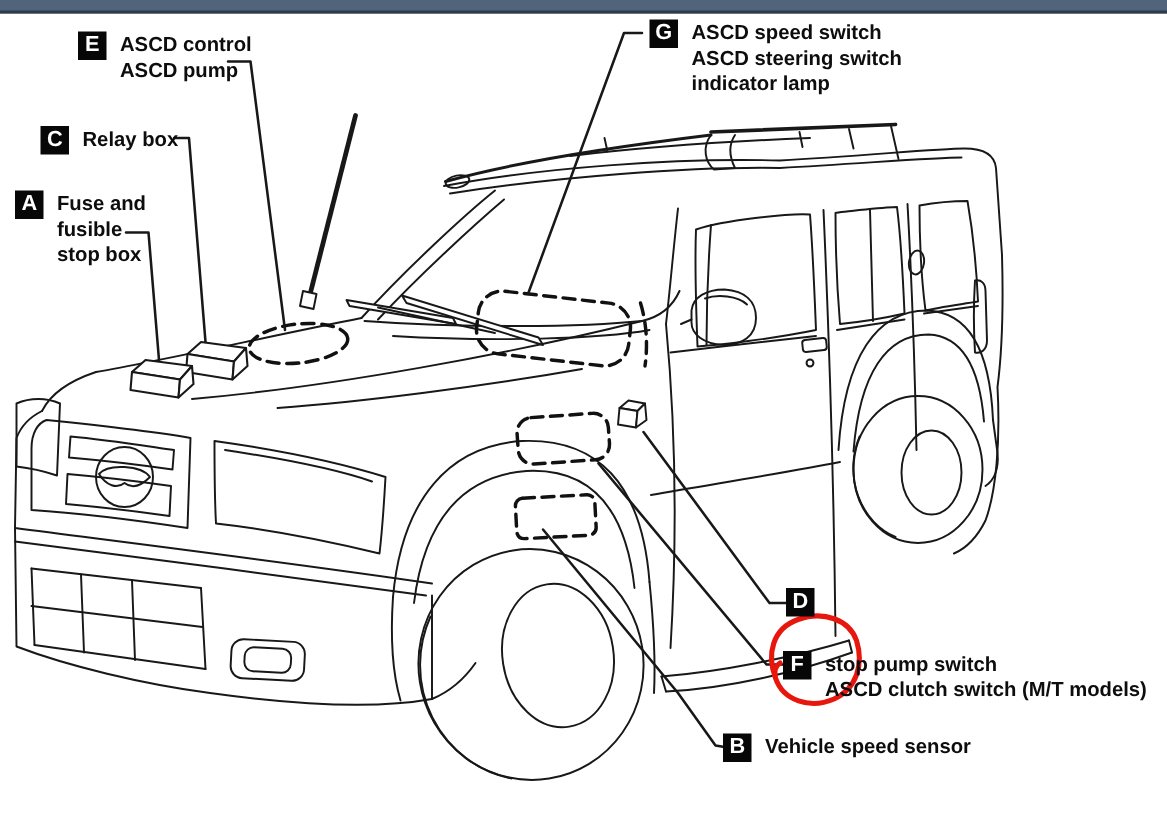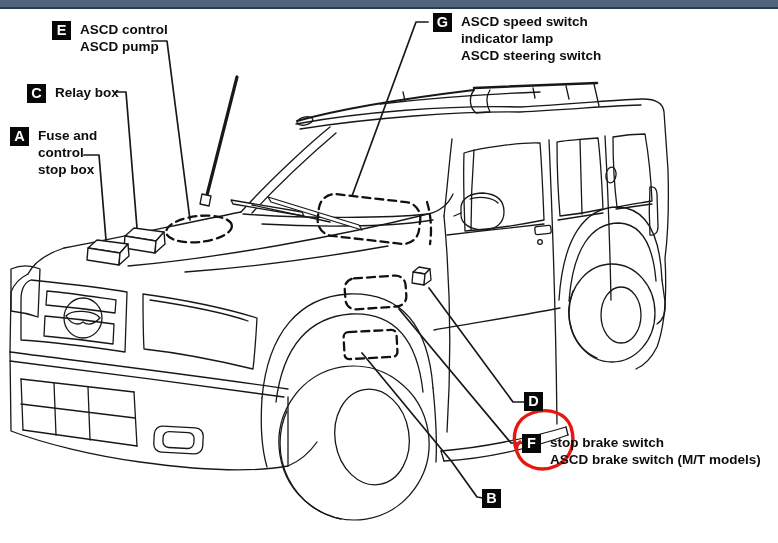--- a/index.html
+++ b/index.html
@@ -183,43 +183,46 @@
     <span class="tag">C</span>
     <span class="lines">
       <span>Relay box</span>
     </span>
   </div>
 
   <div class="callout" style="left:10px;top:127px">
     <span class="tag">A</span>
     <span class="lines">
       <span>Fuse and</span>
-      <span>control</span>
+      <span>fusible</span>
       <span>stop box</span>
     </span>
   </div>
 
   <div class="callout" style="left:433px;top:13px">
     <span class="tag">G</span>
     <span class="lines">
       <span>ASCD speed switch</span>
+      <span>ASCD steering switch</span>
       <span>indicator lamp</span>
-      <span>ASCD steering switch</span>
     </span>
   </div>
 
   <div class="callout" style="left:524px;top:392px">
     <span class="tag">D</span>
   </div>
 
   <div class="callout" style="left:522px;top:434px">
     <span class="tag">F</span>
     <span class="lines">
-      <span>stop brake switch</span>
-      <span>ASCD brake switch (M/T models)</span>
+      <span>stop pump switch</span>
+      <span>ASCD clutch switch (M/T models)</span>
     </span>
   </div>
 
   <div class="callout" style="left:482px;top:489px">
     <span class="tag">B</span>
+    <span class="lines">
+      <span>Vehicle speed sensor</span>
+    </span>
   </div>
 
 </div>
 
 </body></html>

